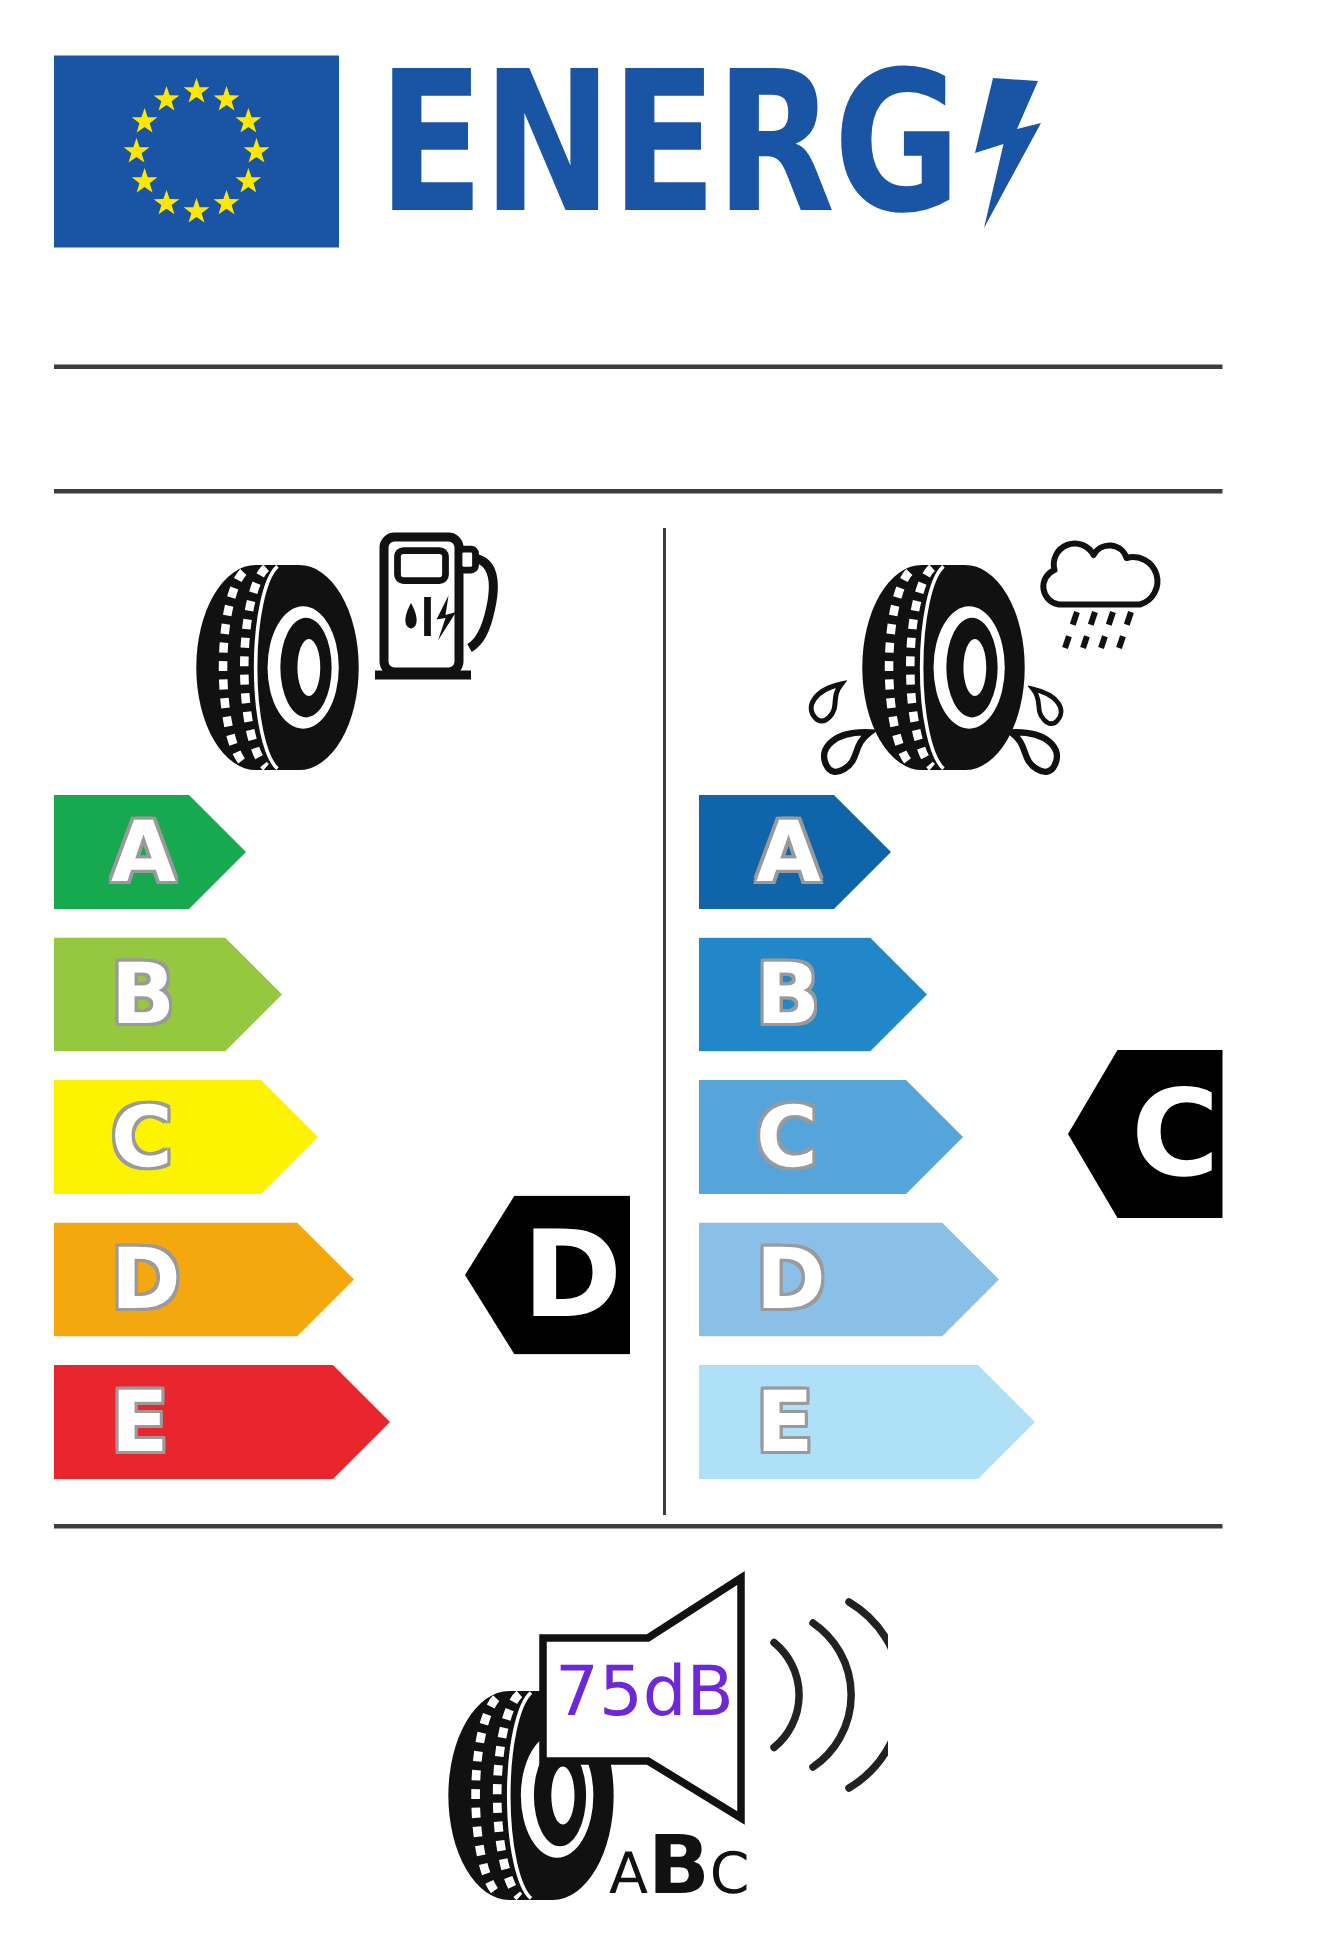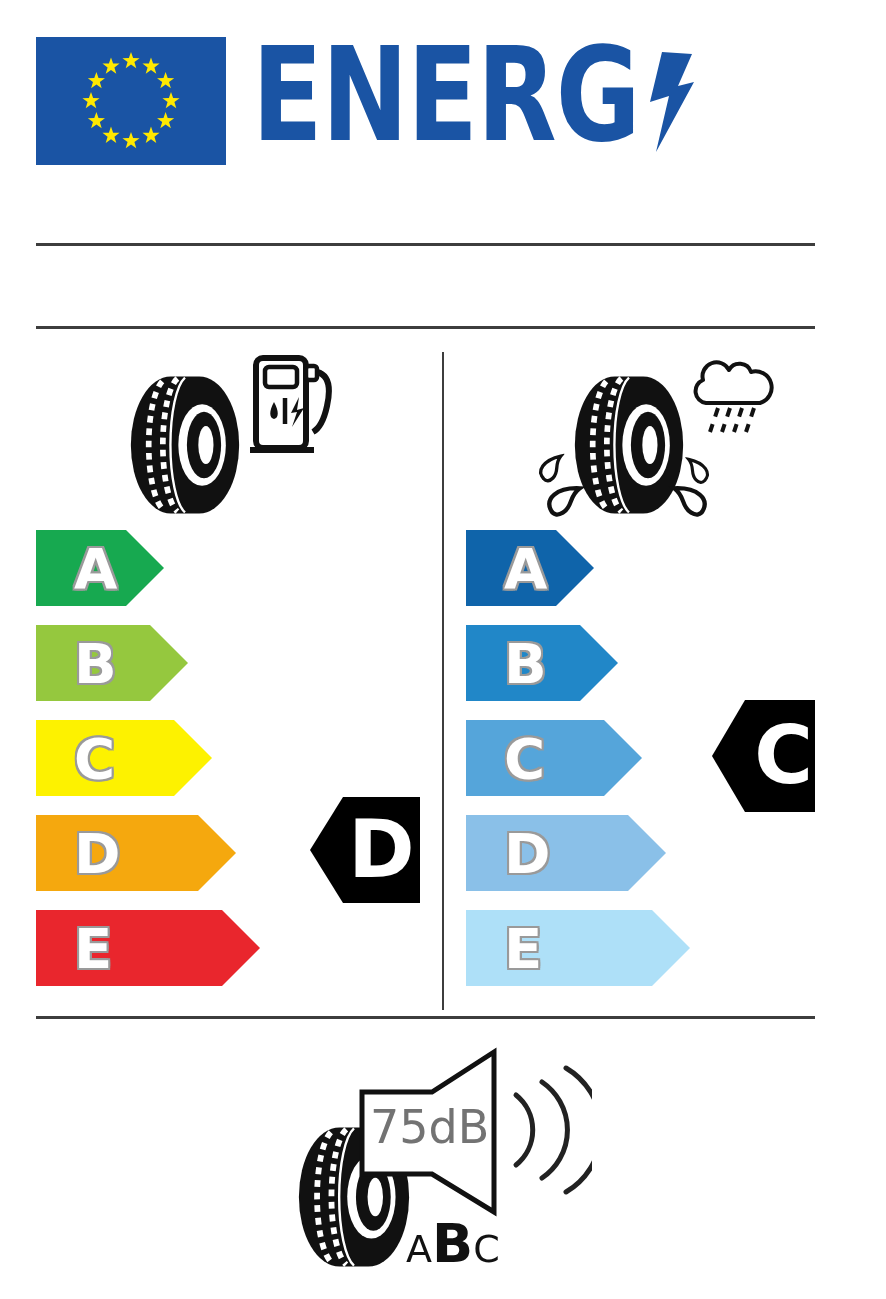--- a/index.html
+++ b/index.html
@@ -49,21 +49,21 @@
   }
   .badge .bletter {
     display:block; padding-left:30%; color:#fff; font-weight:bold;
   }
   #badge-fuel { left:310px; top:797px; width:110px; height:106px; }
   #badge-fuel .bletter { font-size:80px; line-height:106px; }
   #badge-wet  { left:712px; top:700px; width:110px; height:112px; }
   #badge-wet  .bletter { font-size:80px; line-height:112px; }
   
   .noise-value {
-    position:absolute; left:370px; top:1100px; width:110px; font-size:46px; color:#737373;
+    position:absolute; left:370px; top:1100px; width:110px; font-size:46px; color:#6d28d9;
     white-space:nowrap;
   }
   .noise-classes {
     position:absolute; left:406px; top:1212px; width:120px; display:flex; align-items:baseline;
   }
   .noise-classes .nc { font-size:38px; color:#111; }
   .noise-classes .nc.sel { font-size:54px; font-weight:bold; }
 </style>
 </head>
 <body>

